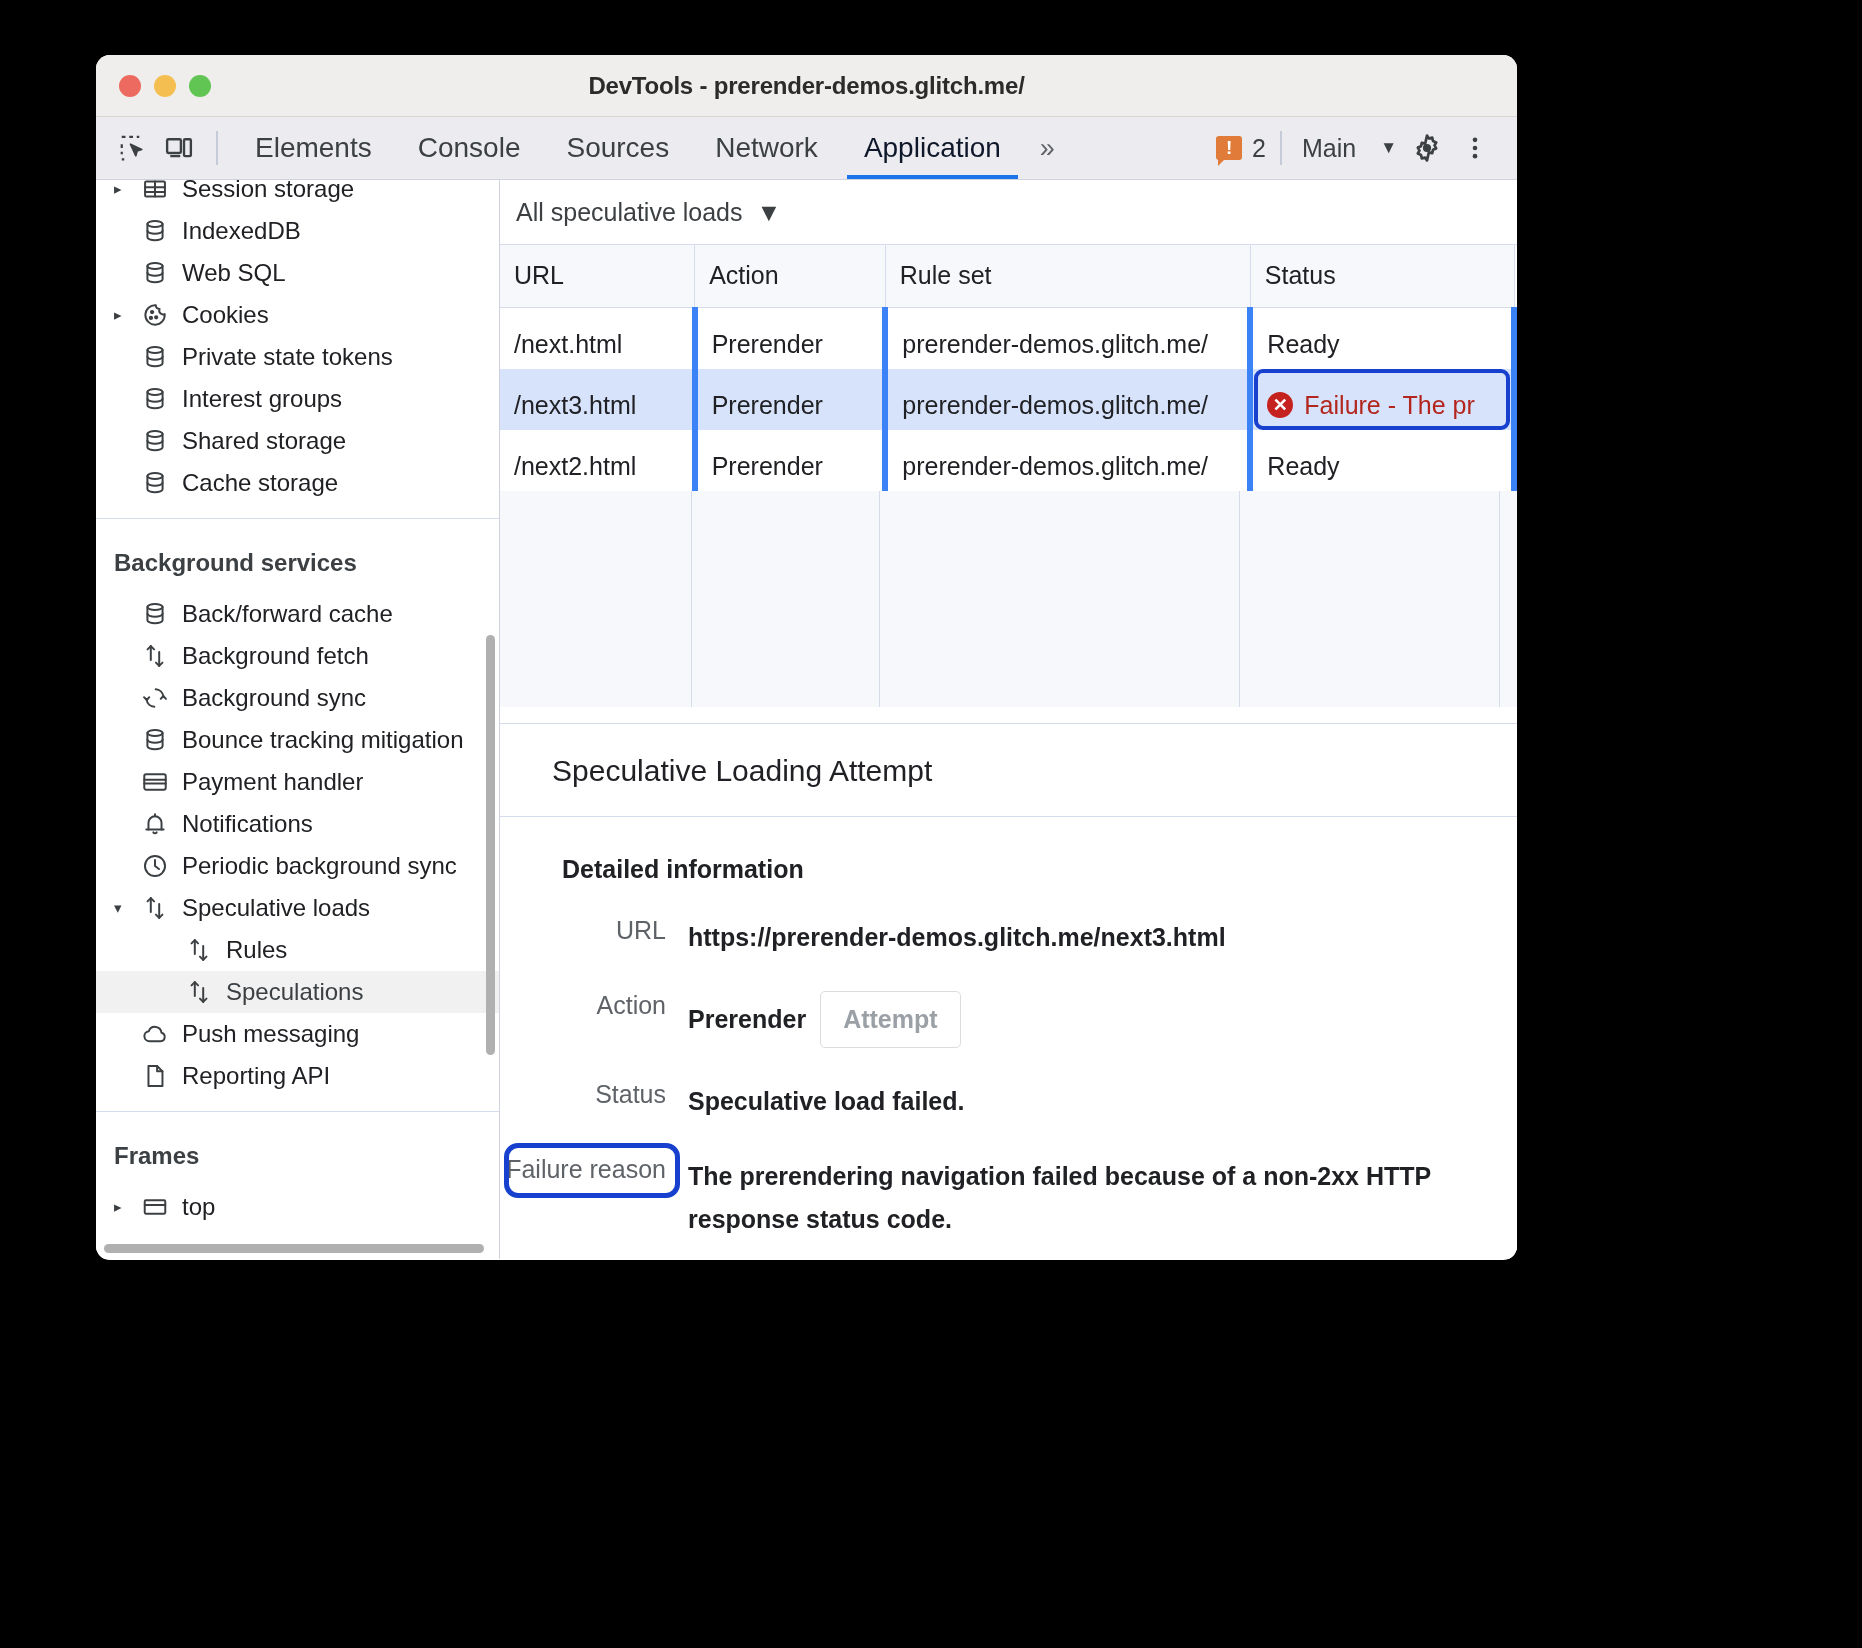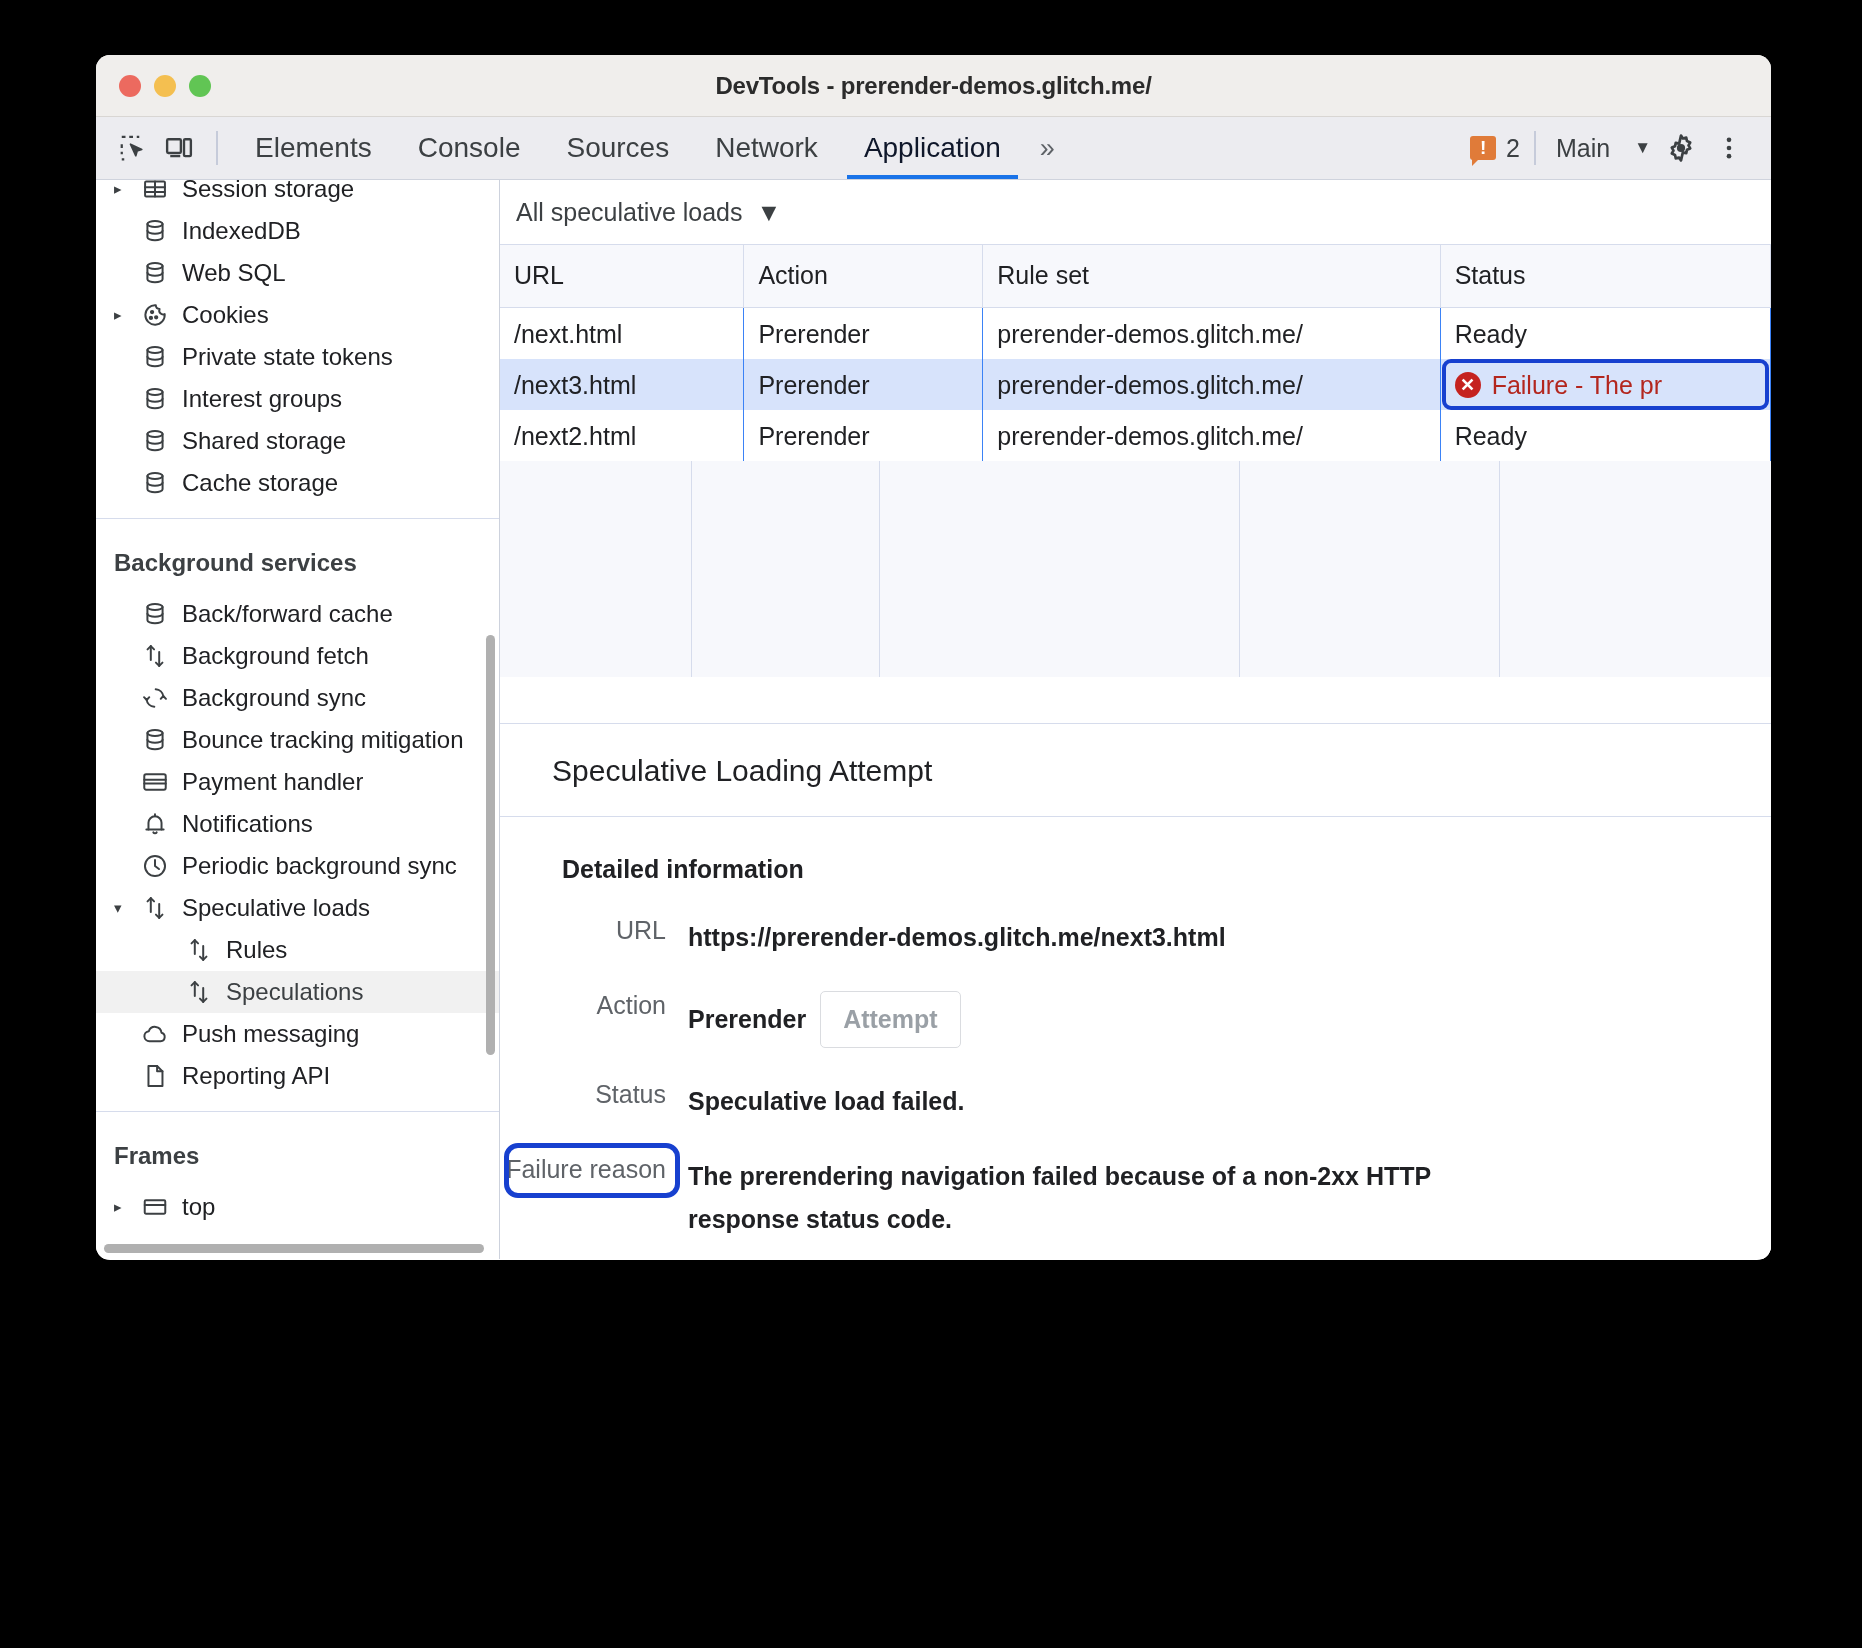--- a/index.html
+++ b/index.html
@@ -6,21 +6,21 @@
   html, body {
     width: 1862px; height: 1648px;
     background: #000000;
     font-family: "Liberation Sans", sans-serif;
     overflow: hidden;
   }
 
   .window {
     position: absolute;
     left: 96px; top: 55px;
-    width: 1675px; height: 1205px;
+    width: 1421px; height: 1205px;
     background: #ffffff;
     border-radius: 14px;
     overflow: hidden;
     box-shadow: 0 10px 40px rgba(0,0,0,0.5);
   }
 
   
   .titlebar {
     position: relative;
     height: 62px;
@@ -210,22 +210,22 @@
     color: #202124;
     padding: 14px 0 14px 14px;
     border-right: 1px solid #d6dcec;
     border-bottom: 1px solid #d6dcec;
     height: 62px;
     white-space: nowrap;
   }
   table.spec td {
     font-size: 25px;
     color: #202124;
-    padding: 12px 0 10px 14px;
-    border-right: 1px solid #3b82f6;
+    padding: 22px 0 10px 14px;
+    border-right: 6px solid #3b82f6;
     height: 46px;
     white-space: nowrap;
     overflow: hidden;
   }
   table.spec tr.selected td { background: #d7e3fb; }
   .fill-block { background: #f7f8fc; height: 216px; display: flex; }
   .fill-col { border-right: 1px solid #d6dcec; height: 100%; }
 
   .status-fail {
     display: flex; align-items: center; gap: 11px;

